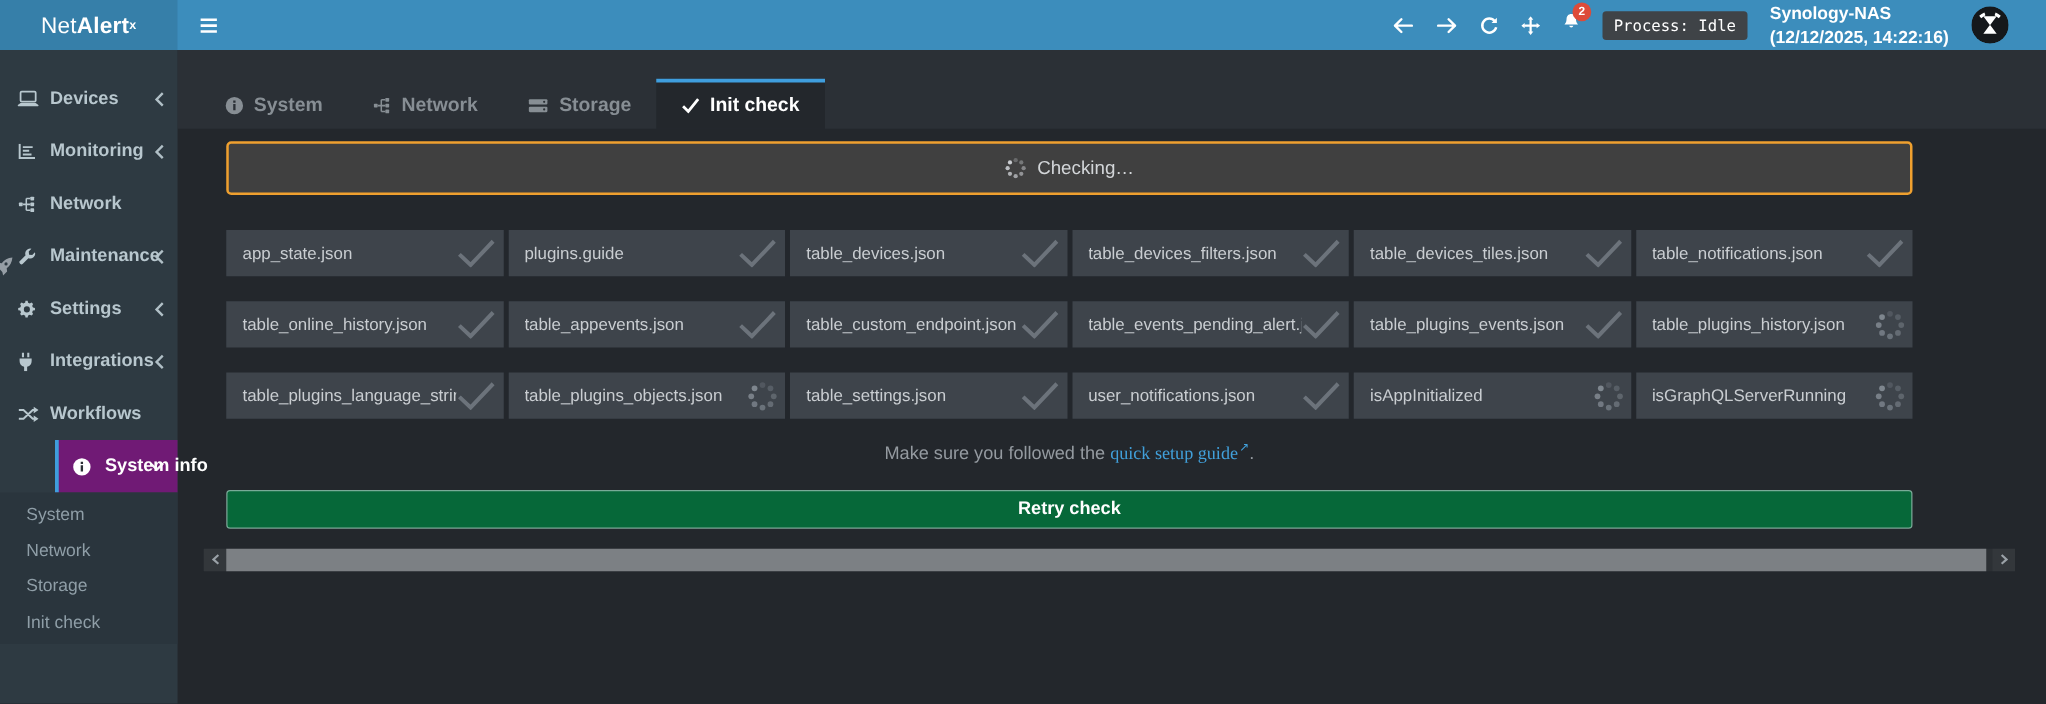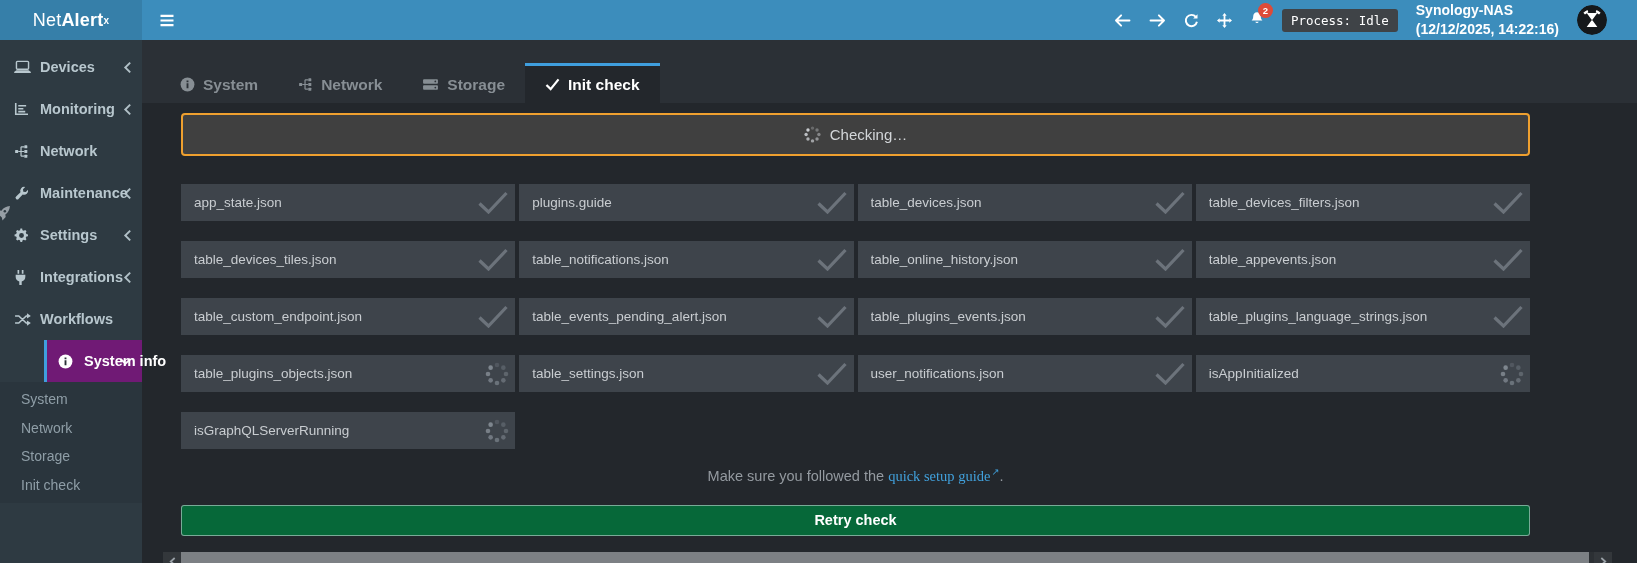--- a/index.html
+++ b/index.html
@@ -38,21 +38,21 @@
   .avatar { width: 30px; height: 30px; border-radius: 50%; overflow: hidden; flex: none; cursor: pointer; }
 
   
   .layout { flex: 1; display: flex; min-height: 0; }
 
   
   .sidebar {
     width: 142px; flex: none; background: #2e3a42; color: #b8c7ce;
     font-size: 14.5px; font-weight: 700; position: relative;
   }
-  .side-nav { padding-top: 6px; }
+  .side-nav { padding-top: 18px; }
   .side-item {
     height: 42px; display: flex; align-items: center;
     padding: 0 10px 0 11px; border-left: 3px solid transparent; cursor: pointer;
   }
   .side-item.active { background: #701a75; border-left-color: #3f9ede; color: #fff; margin-left: 44px; }
   .s-icon { width: 21px; flex: none; display: flex; align-items: center; margin-right: 5px; }
   .s-label { flex: 1; min-width: 0; white-space: nowrap; }
   .s-chev { flex: none; display: flex; opacity: .95; }
   .submenu { background: #2a353d; padding: 3px 0 4px; }
   .sub-item {
@@ -74,21 +74,21 @@
 
   
   .tab-content { flex: 1; background: #23272c; padding: 10px 107px 0 39px; min-height: 0; }
   .checking-box {
     height: 43px; border: 2px solid #efa02f; border-radius: 4px; background: #404040;
     display: flex; align-items: center; justify-content: center; gap: 9px;
     color: #d3d6d9; font-size: 15px;
   }
   .checking-box .spin { display: flex; color: #c9ccd0; }
 
-  .tiles { margin-top: 28px; display: grid; grid-template-columns: repeat(4, 1fr); gap: 20px 4px; }
+  .tiles { margin-top: 28px; display: grid; grid-template-columns: repeat(6, 1fr); gap: 20px 4px; }
   .tile { height: 37px; background: #3e444b; display: flex; align-items: center; padding: 0 6px 0 13px; overflow: hidden; }
   .tile-label { flex: 1; min-width: 0; overflow: hidden; white-space: nowrap; color: #c9cdd1; font-size: 13.5px; }
   .tile-icon { flex: none; display: flex; color: #6c737b; }
   .tile-icon.loading { color: #7e868e; }
 
   .hint { margin-top: 17px; text-align: center; font-size: 14.5px; color: #949aa0; }
   .hint a { color: #41a0db; text-decoration: none; cursor: pointer; font-family: Liberation Serif, serif; }
   .hint .ext { font-size: 9.5px; vertical-align: super; margin-left: 1px; }
 
   .retry {
@@ -433,20 +433,35 @@
             </div>
             <div class="tile">
               <span class="tile-label">table_plugins_events.json</span>
               <span class="tile-icon ">
                 <svg viewBox="0 0 32 23" width="32" height="23">
                   <path d="M2.5 12.5l9 8.5L29.5 2" fill="none" stroke="currentColor" stroke-width="3.2"></path>
                 </svg>
               </span>
             </div>
             <div class="tile">
+              <span class="tile-label">table_plugins_history.json</span>
+              <span class="tile-icon loading">
+                <svg width="24" height="24" viewBox="0 0 24 24">
+                  <circle cx="12.00" cy="3.00" r="2.3" fill="currentColor" opacity="0.30"></circle>
+                  <circle cx="18.36" cy="5.64" r="2.3" fill="currentColor" opacity="0.40"></circle>
+                  <circle cx="21.00" cy="12.00" r="2.3" fill="currentColor" opacity="0.50"></circle>
+                  <circle cx="18.36" cy="18.36" r="2.3" fill="currentColor" opacity="0.60"></circle>
+                  <circle cx="12.00" cy="21.00" r="2.3" fill="currentColor" opacity="0.70"></circle>
+                  <circle cx="5.64" cy="18.36" r="2.3" fill="currentColor" opacity="0.80"></circle>
+                  <circle cx="3.00" cy="12.00" r="2.3" fill="currentColor" opacity="0.90"></circle>
+                  <circle cx="5.64" cy="5.64" r="2.3" fill="currentColor" opacity="1.00"></circle>
+                </svg>
+              </span>
+            </div>
+            <div class="tile">
               <span class="tile-label">table_plugins_language_strings.json</span>
               <span class="tile-icon ">
                 <svg viewBox="0 0 32 23" width="32" height="23">
                   <path d="M2.5 12.5l9 8.5L29.5 2" fill="none" stroke="currentColor" stroke-width="3.2"></path>
                 </svg>
               </span>
             </div>
             <div class="tile">
               <span class="tile-label">table_plugins_objects.json</span>
               <span class="tile-icon loading">

